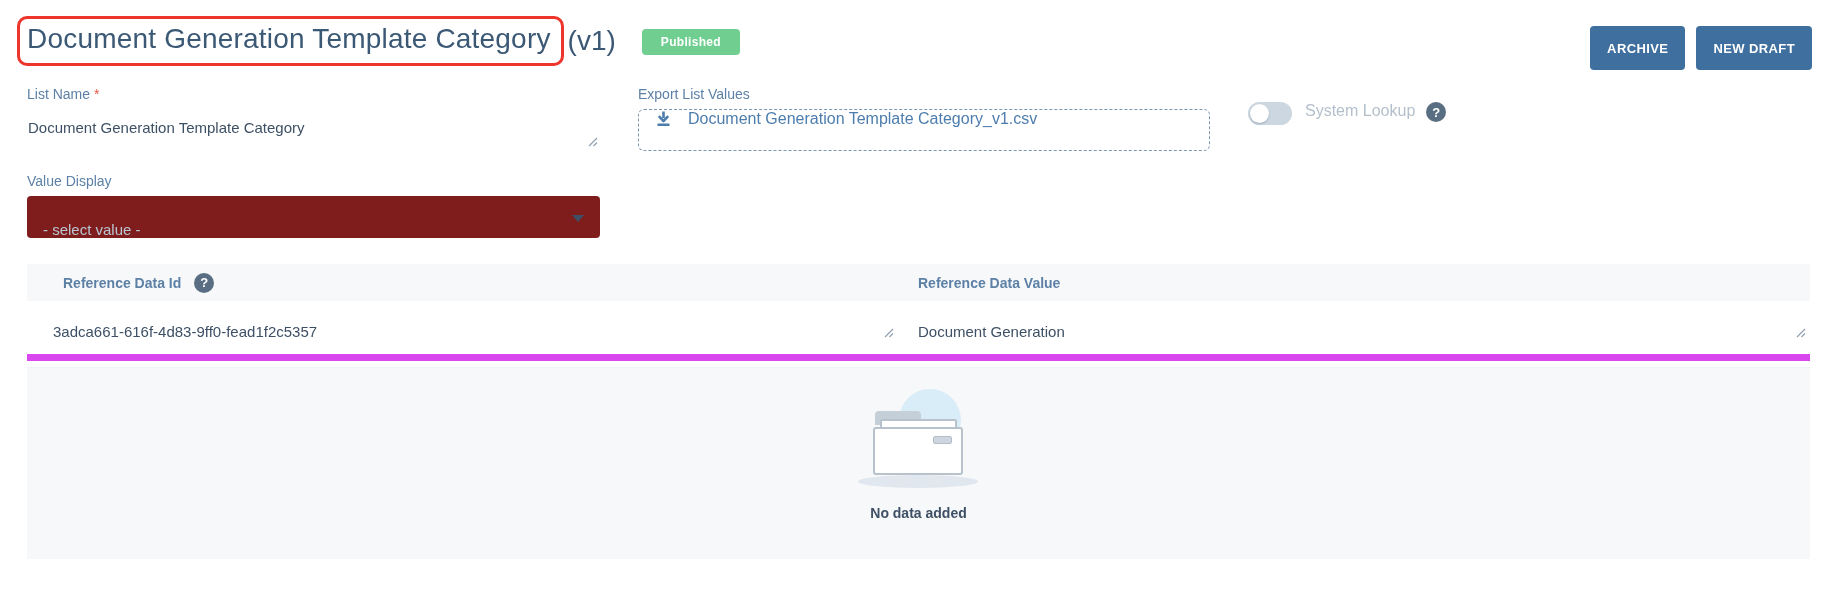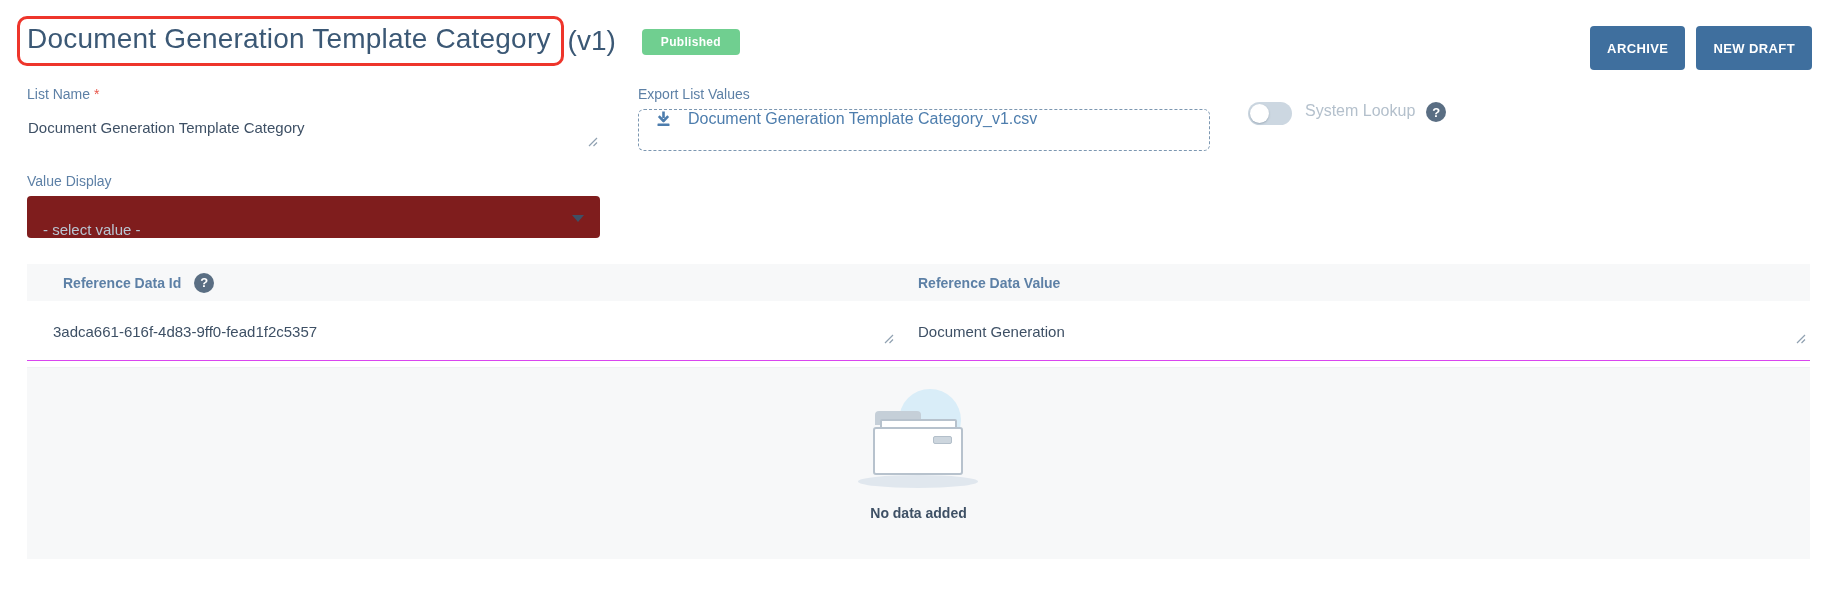--- a/index.html
+++ b/index.html
@@ -102,21 +102,21 @@
 
   
   .ref-table { margin: 4px 27px 0 27px; }
   .ref-table-header {
     display: flex; background: #f7f8f9; height: 37px; align-items: center;
   }
   .th { font-size: 14px; font-weight: 700; color: #5d80a6; display: flex; align-items: center; }
   .th-id { width: 883px; padding-left: 36px; }
   .th-value { flex: 1; padding-left: 8px; }
   .th .help-icon { margin-left: 13px; }
-  .ref-table-row { display: flex; border-bottom: 1px solid #d946ef; height: 60px; }
+  .ref-table-row { display: flex; border-bottom: 7px solid #d946ef; height: 60px; }
   .cell { position: relative; font-size: 15px; color: #3e5065; padding: 22px 18px 0 0; }
   .cell-id { width: 883px; padding-left: 26px; }
   .cell-value { flex: 1; padding-left: 8px; }
   .table-underline { height: 7px; border-bottom: 1px solid #f0f2f5; }
 
   
   .linked-title {
     font-size: 22px; font-weight: 400; color: #3b5875;
     margin: 24px 0 12px 47px;
   }

